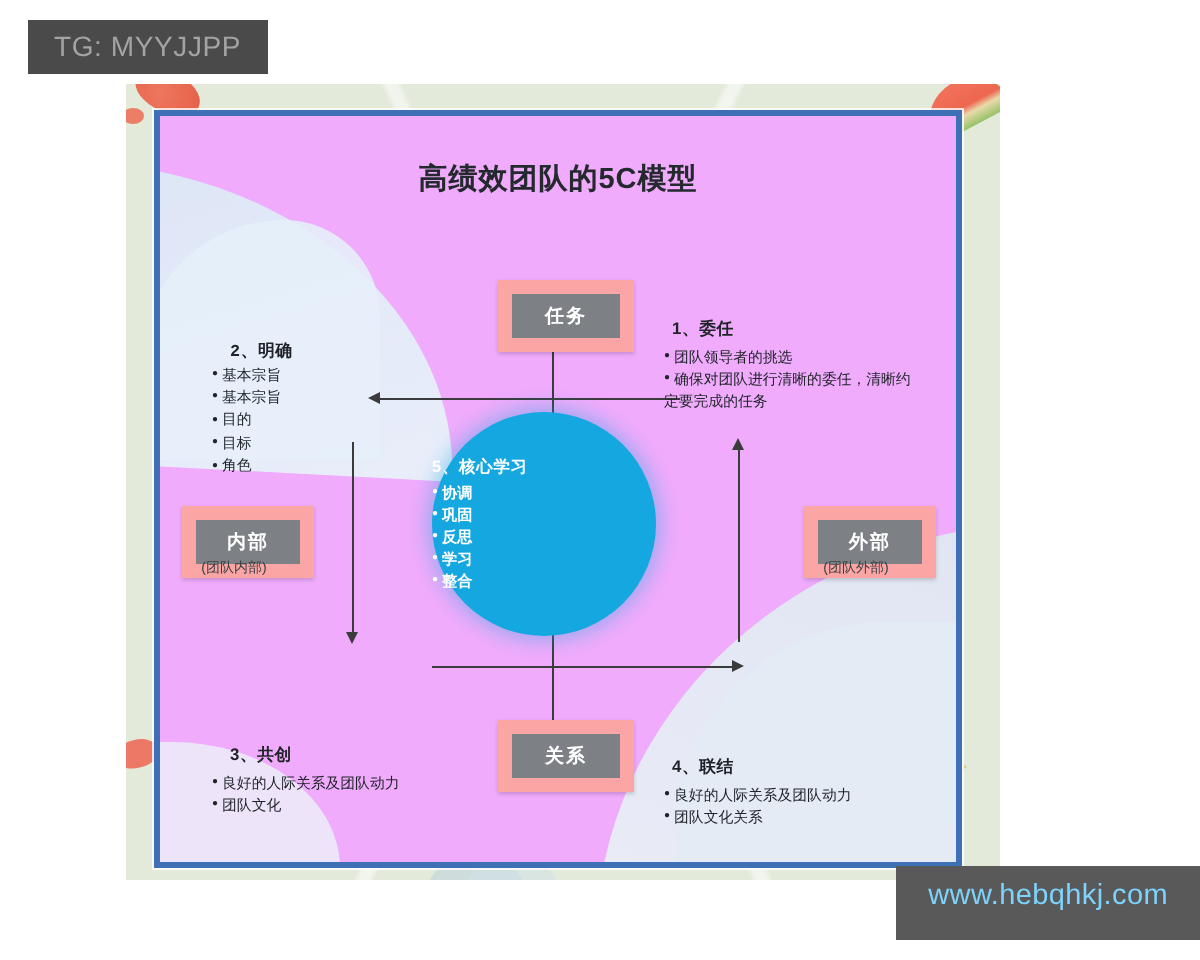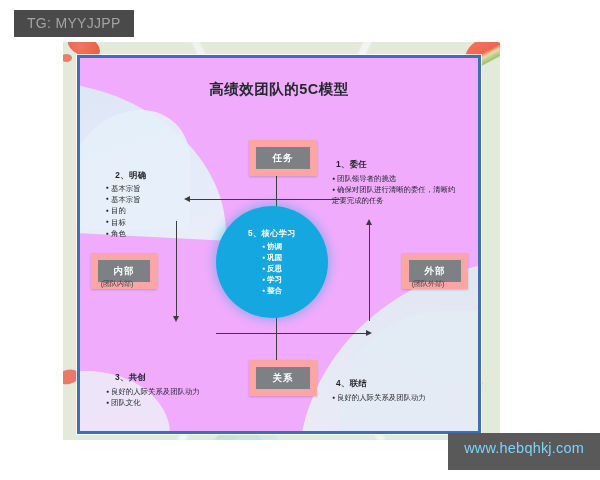--- a/index.html
+++ b/index.html
@@ -82,21 +82,21 @@
   .gcap{position:absolute;font-size:7px;color:#3a3f44;text-align:center;width:70px;}
   #cap-in{left:2px;top:221px;}
   #cap-out{left:313px;top:221px;}
 
   
   #circle{
     position:absolute;left:136px;top:148px;width:112px;height:112px;border-radius:50%;
     background:#15a7e0;
     box-shadow:0 0 9px 3px rgba(21,167,224,.35);
     color:#ffffff;text-align:center;
-    display:flex;flex-direction:column;align-items:center;justify-content:center;
+    display:flex;flex-direction:column;align-items:flex-start;justify-content:center;
   }
   #circle .ctitle{font-size:8.2px;font-weight:bold;margin-bottom:2px;letter-spacing:.4px;}
   #circle .citem{font-size:7.6px;font-weight:bold;line-height:1.45;}
   #circle .citem::before{content:"\25CF";font-size:5px;vertical-align:middle;margin-right:2px;}
 
   
   .ln{position:absolute;background:#3b3b3b;}
   .h{height:1px;}
   .v{width:1px;}
   .arw{position:absolute;width:0;height:0;}
@@ -213,18 +213,19 @@
 
     <div class="tblock" id="blk3">
       <div class="hd">3、共创</div>
       <div class="li">良好的人际关系及团队动力</div>
       <div class="li">团队文化</div>
     </div>
 
     <div class="tblock" id="blk4">
       <div class="hd">4、联结</div>
       <div class="li">良好的人际关系及团队动力</div>
+      <div class="li">团队文化关系</div>
     </div>
   </div>
 </div>
 
 <div id="wm-tg">TG: MYYJJPP</div>
 <div id="wm-url">www.hebqhkj.com</div>
 
 </body></html>

